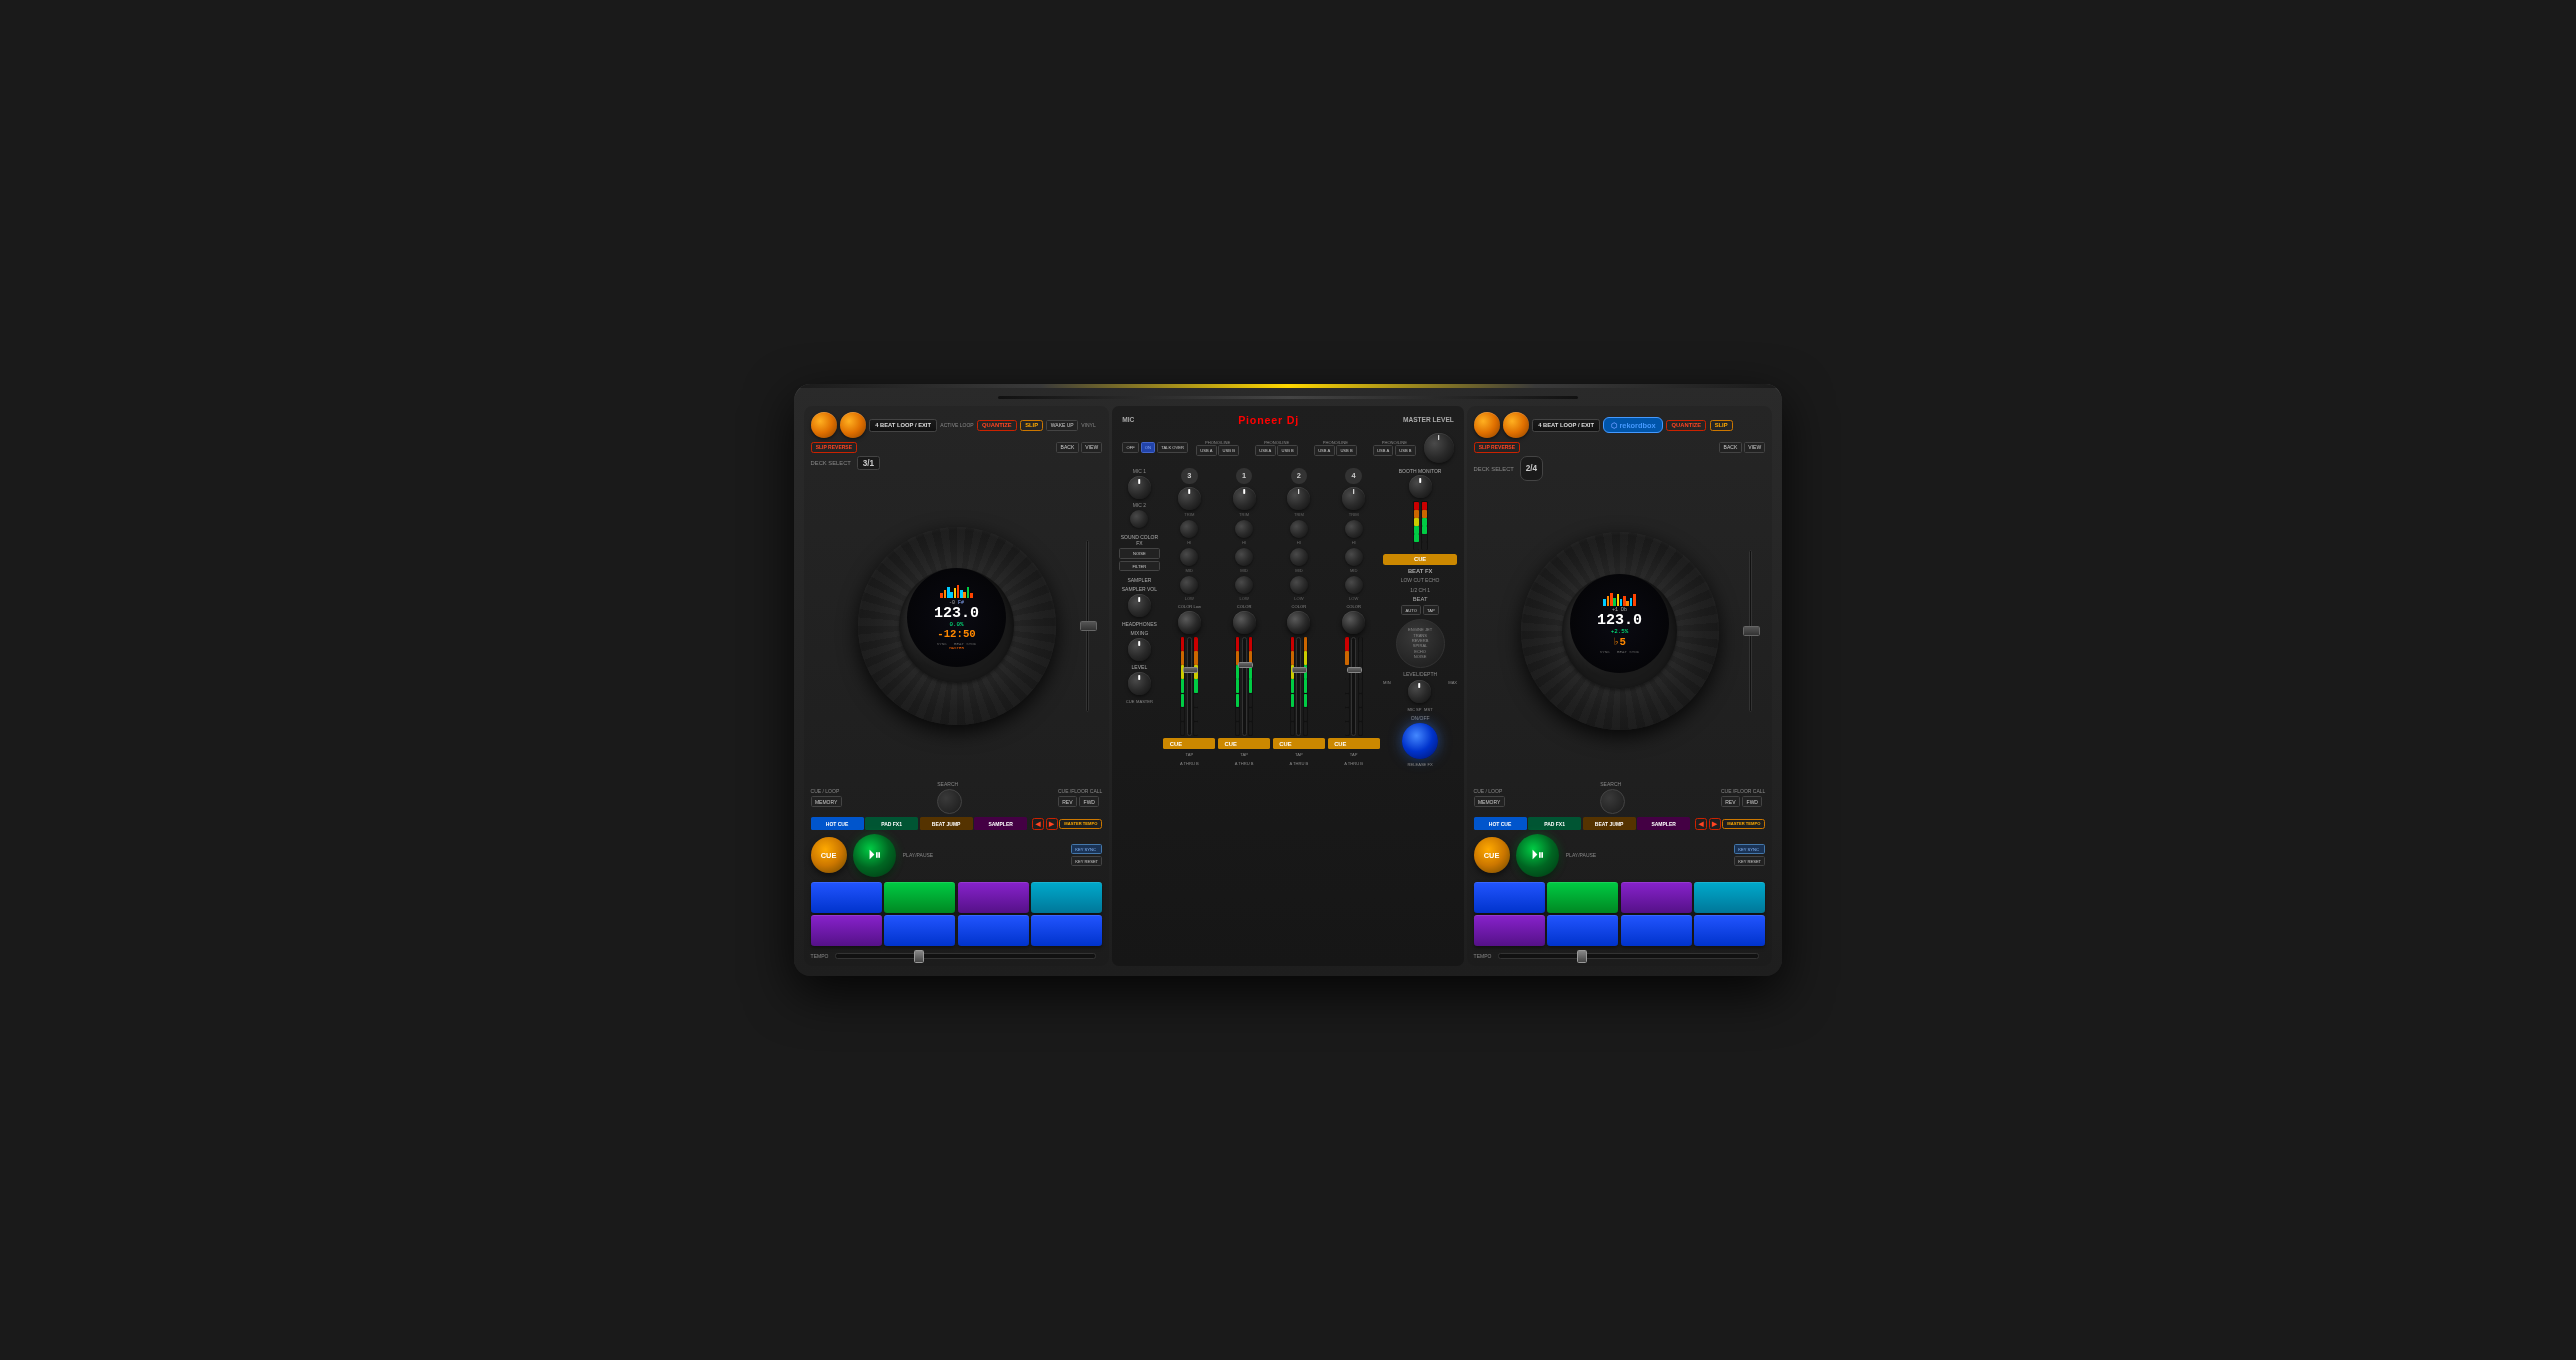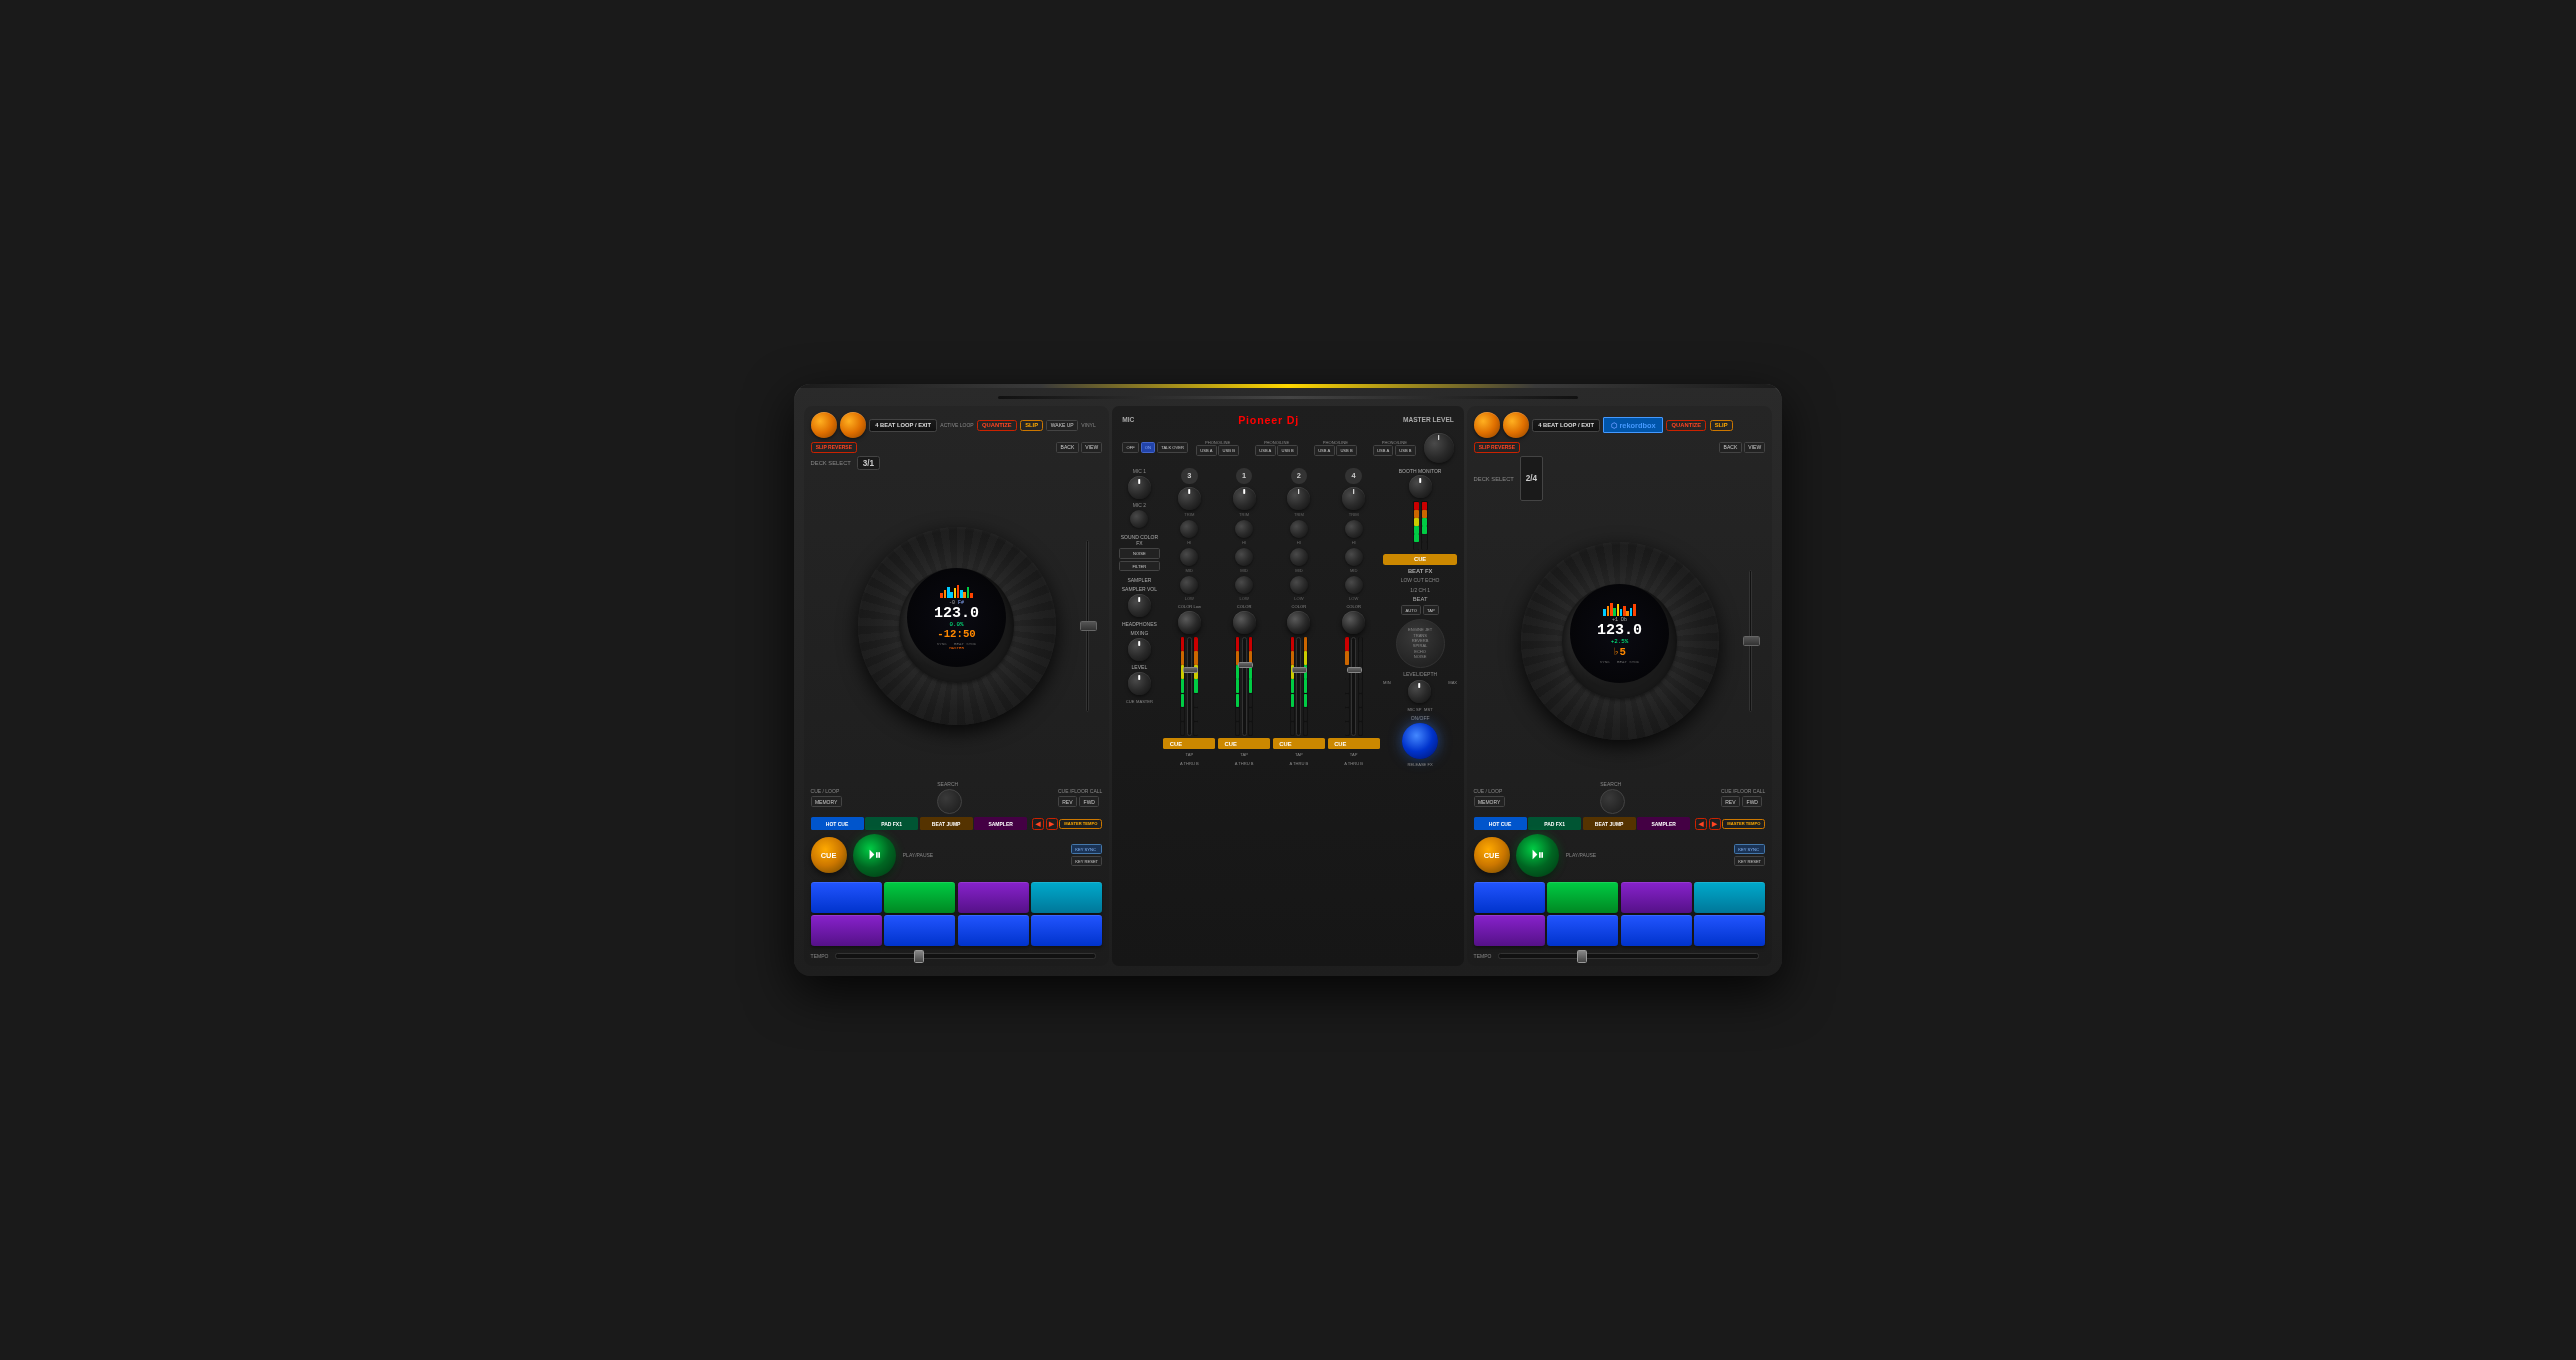--- a/index.html
+++ b/index.html
@@ -407,21 +407,21 @@
       letter-spacing: 0.8px;
     }
 
     
     .rekordbox-badge {
       background: #0055aa;
       color: #4499ff;
       font-size: 7.4px;
       font-weight: bold;
       padding: 2.5px 6.6px;
-      border-radius: 1px;
+      border-radius: 6px;
       border: 0.8px solid #4499ff;
     }
 
     
     .row { display: flex; gap: 2.5px; align-items: center; }
     .col { display: flex; flex-direction: column; gap: 1.6px; }
 
     .btn-small {
       background: #222;
       border: 0.8px solid #444;
@@ -953,21 +953,21 @@
 
         <div class="row">
           <div class="btn-red-outline" style="font-size:5px;">SLIP REVERSE</div>
           <div style="flex:1;"></div>
           <div class="btn-small">BACK</div>
           <div class="btn-small">VIEW</div>
         </div>
 
         <div class="row">
           <div style="font-size:5.8px;color:#888;">DECK SELECT</div>
-          <div style="margin-left:3.3px;background:#1a1a1a;border:0.8px solid #444;border-radius:2px;padding:17px 5px;font-size:8.2px;color:#ccc;font-weight:bold;">2/4</div>
+          <div style="margin-left:3.3px;background:#1a1a1a;border:0.8px solid #444;border-radius:7px;padding:7px 5px;font-size:8.2px;color:#ccc;font-weight:bold;">2/4</div>
         </div>
 
         <div class="jog-area">
           <div class="jog-wheel-outer">
             <div class="jog-knurl"></div>
             <div class="jog-wheel-inner">
               <div class="jog-display">
 
                 <div style="display:flex;gap:0.8px;height:13px;align-items:flex-end;margin-bottom:1.6px;">
                   <div style="width:2.5px;height:6.6px;background:#00ccff;"></div>

